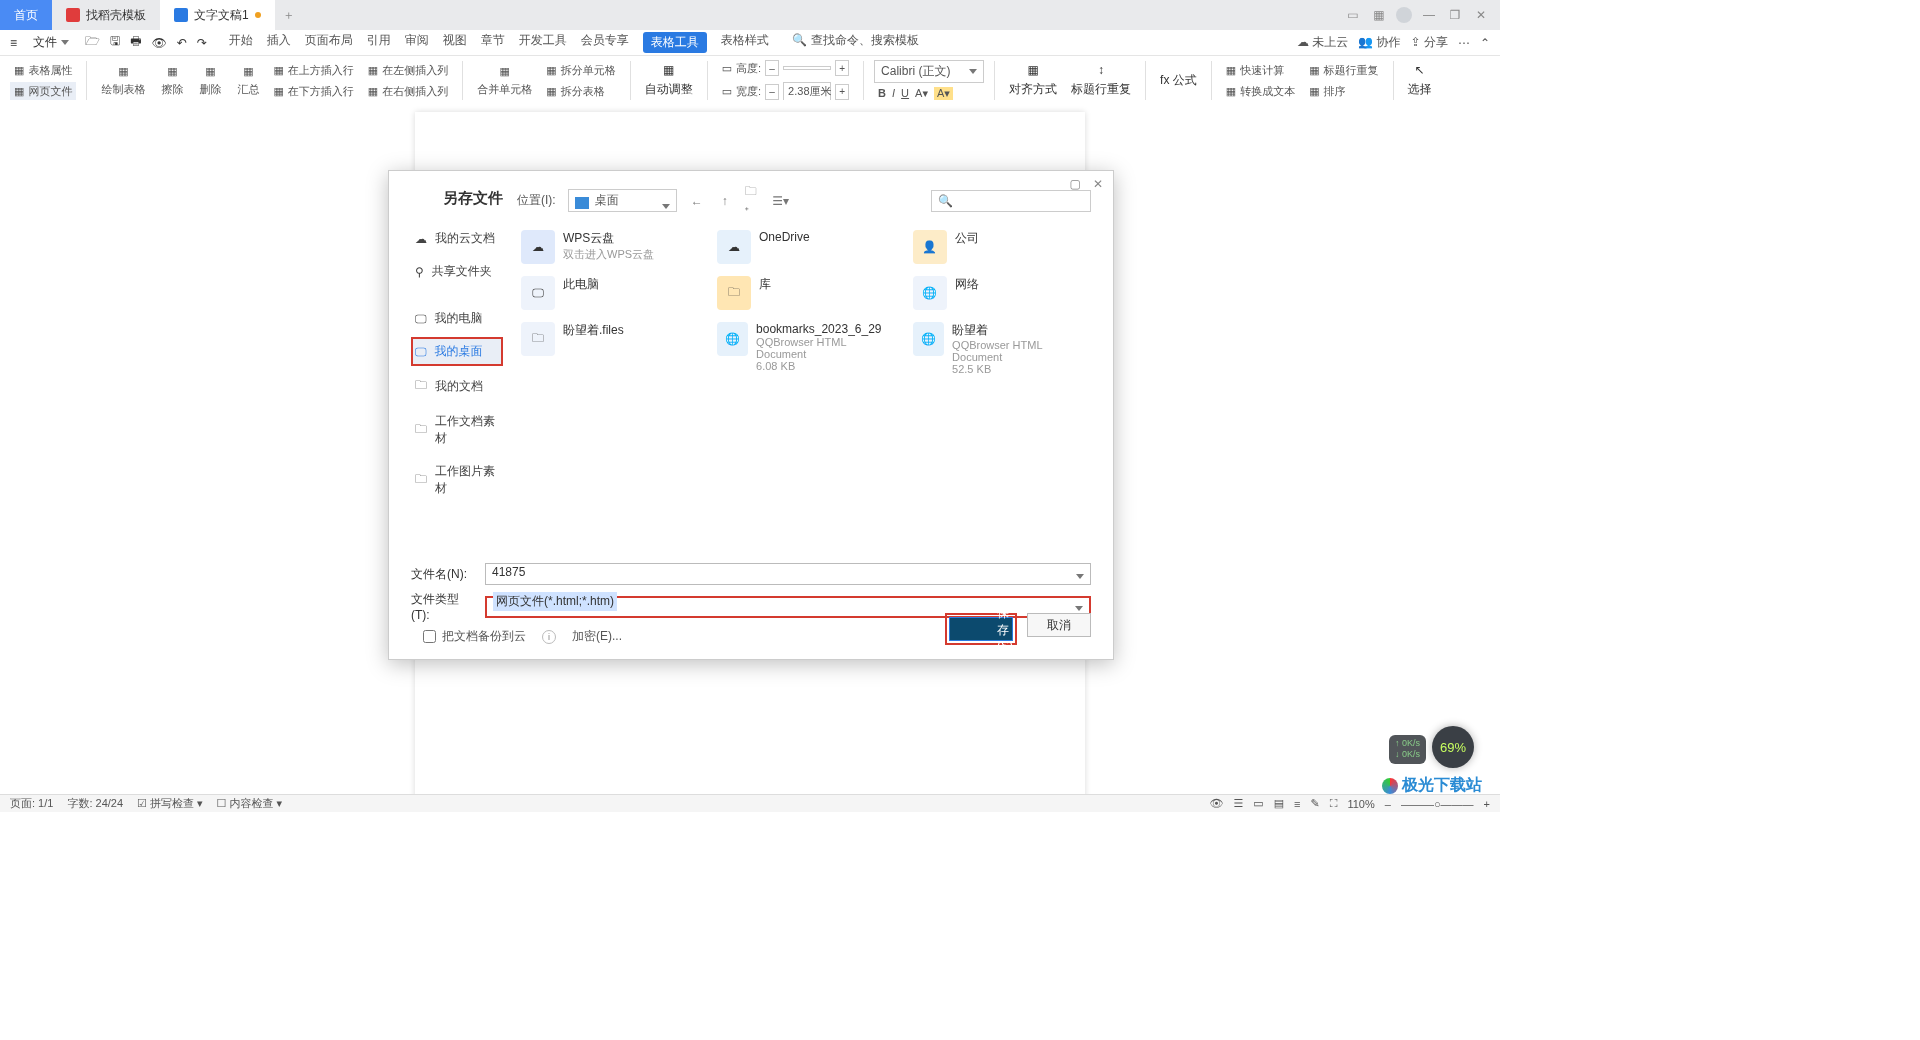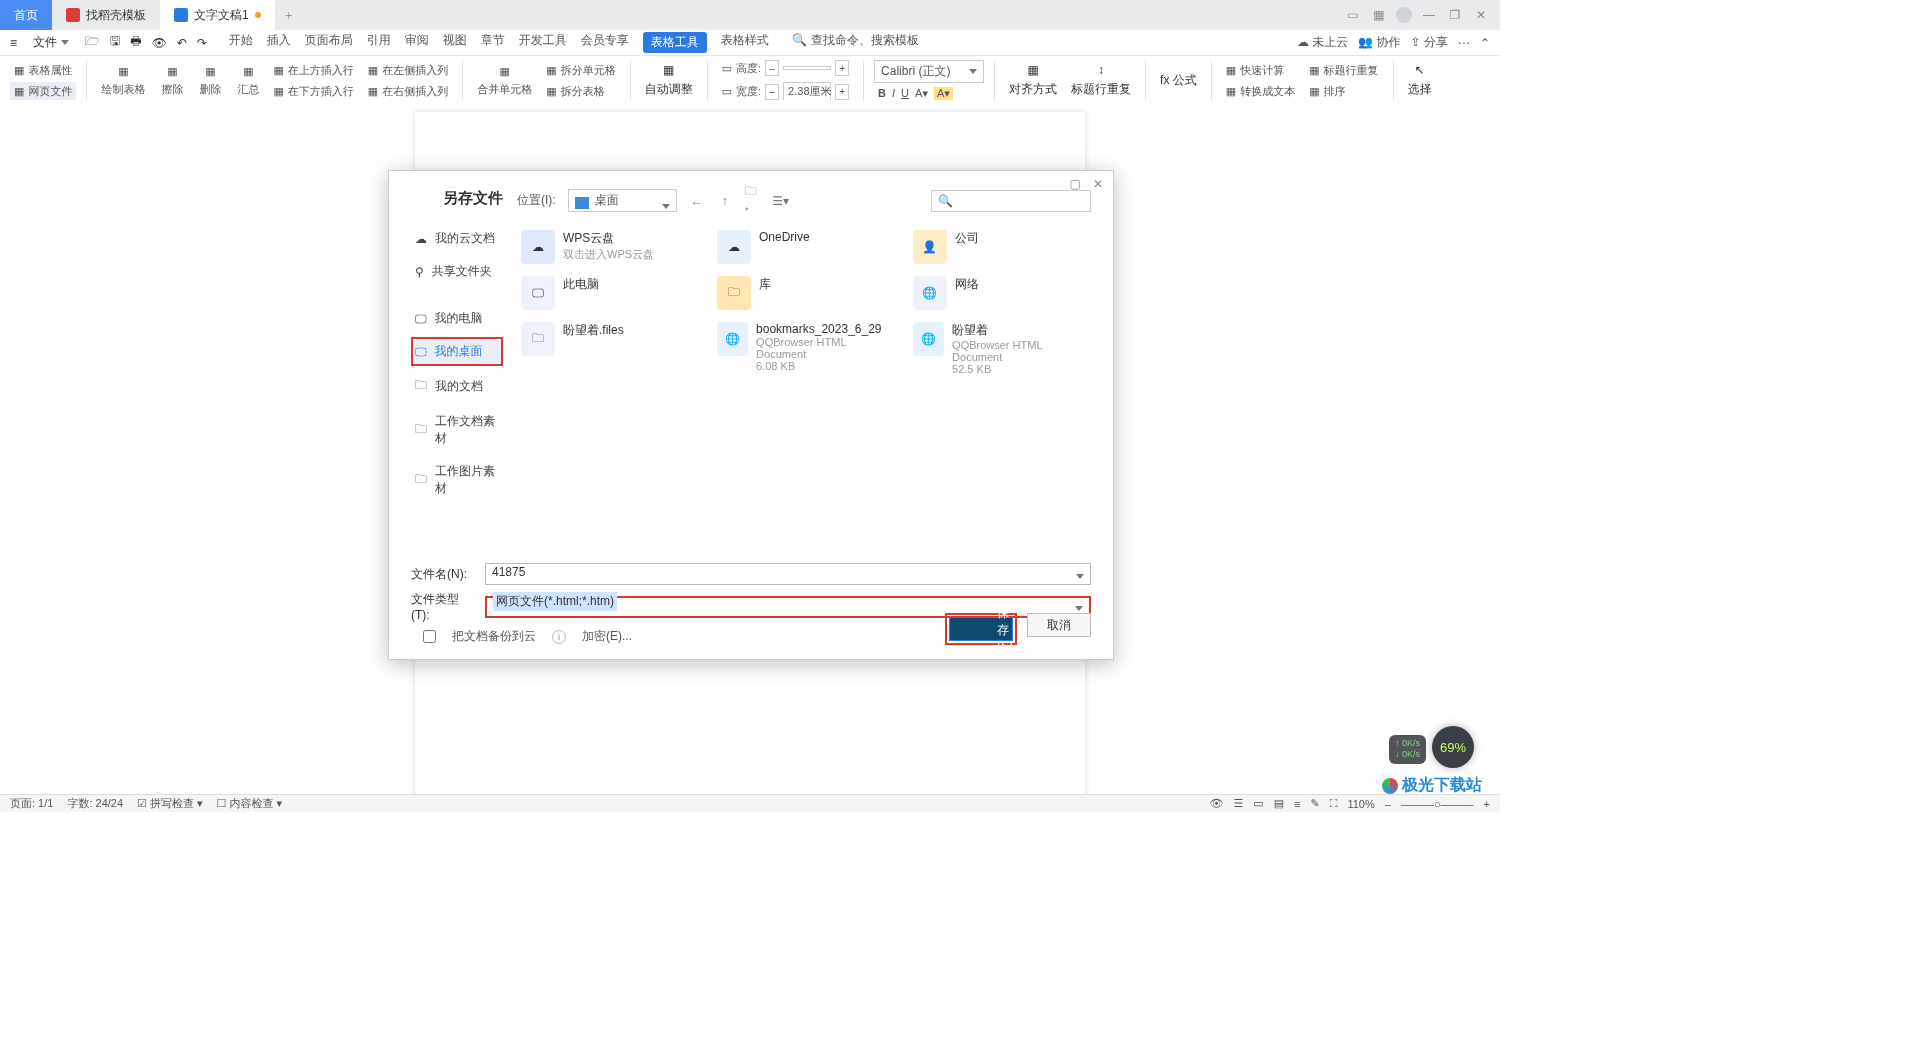--- a/index.html
+++ b/index.html
@@ -340,21 +340,21 @@
         </div>
     </div>
     <div class="form-row">
       <label>文件类型(T):</label>
       <div class="combo hl">
           <span style="background:#cfe2ff;padding:1px 3px;">网页文件(*.html;*.htm)</span>
           <span class="tri"></span>
         </div>
     </div>
     <div class="chk-row">
-      <label style="display:flex;align-items:center;gap:16px;padding-left:12px;">
+      <label style="display:flex;align-items:center;gap:6px;padding-left:12px;">
           <input type="checkbox" style=""> 
           <span>把文档备份到云</span>
         </label>
       <span class="info">i</span>
       <span>加密(E)...</span>
     </div>
     <div class="btns">
       <div class="btn-wrap-hl">
           <div class="btn primary">保存(S)</div>
         </div>

